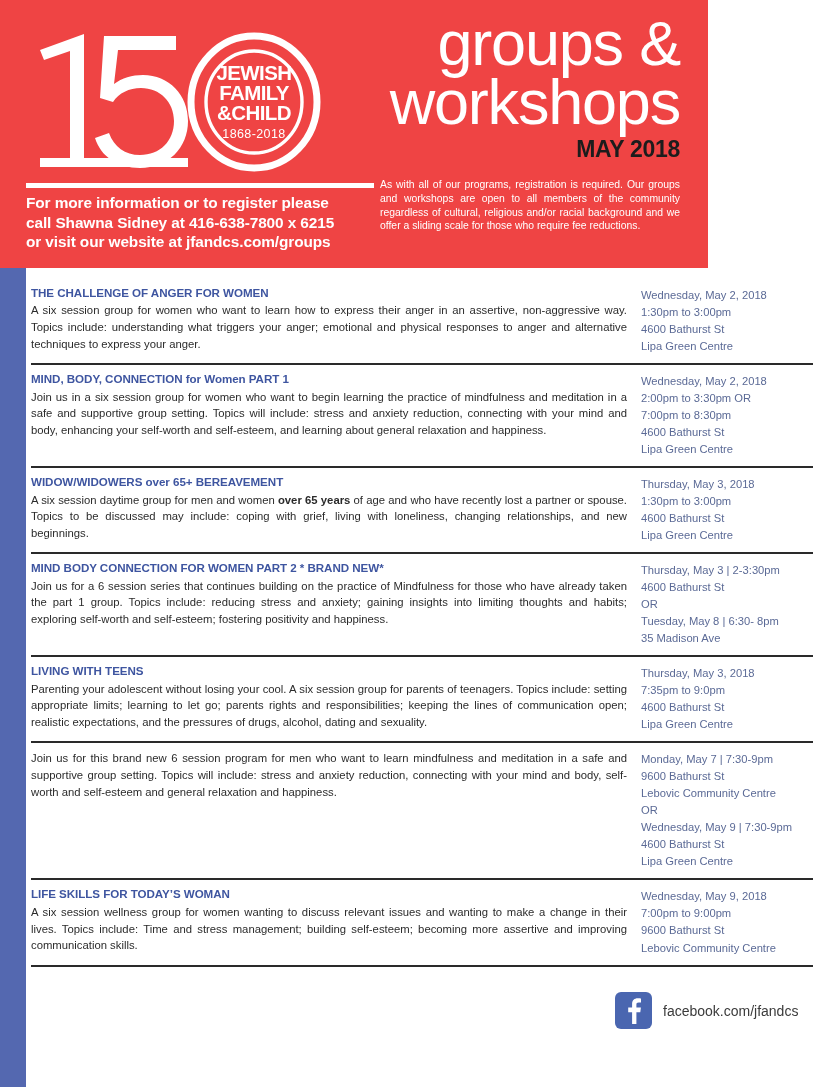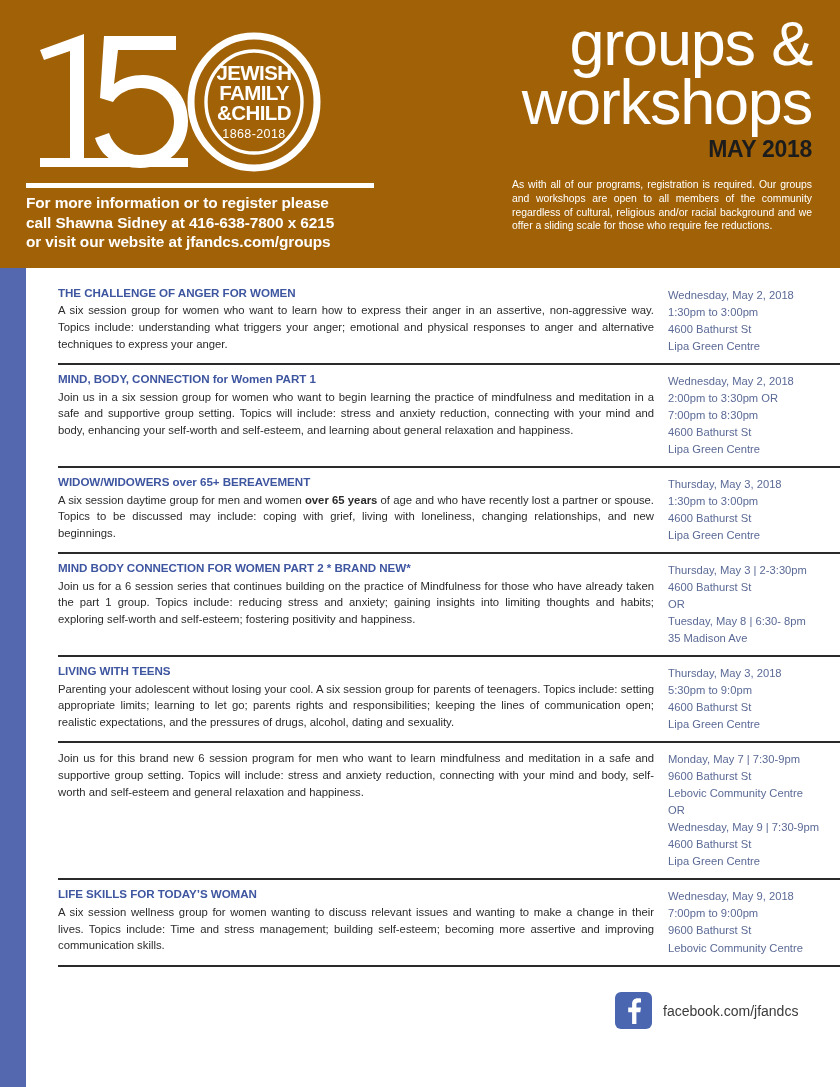--- a/index.html
+++ b/index.html
@@ -27,23 +27,23 @@
     left: 0; top: 0;
     width: 26px;
     height: 1087px;
     background: #5468b0;
   }
 
   
   .header {
     position: absolute;
     left: 0; top: 0;
-    width: 840px;
+    width: 708px;
     height: 268px;
-    background: #a16207;
+    background: #ef4444;
     color: #ffffff;
   }
 
   
   .logo-wrap {
     position: absolute;
     left: 26px;
     top: 18px;
     width: 330px;
     height: 160px;
@@ -109,21 +109,21 @@
     position: absolute;
     left: 26px;
     top: 268px;
     width: 814px;
     height: 819px;
     background: #ffffff;
   }
 
   .listing {
     position: absolute;
-    left: 32px;
+    left: 5px;
     top: 10px;
     width: 782px;
   }
 
   .event {
     display: flex;
     border-bottom: 2.2px solid #2a2a2a;
     padding: 7px 0 8px 0;
     align-items: flex-start;
   }
@@ -286,21 +286,21 @@
             <div>35 Madison Ave</div>
           </div>
         </div>
         <div class="event">
           <div class="event-main">
             <div class="event-title">LIVING WITH TEENS</div>
             <div class="event-desc">Parenting your adolescent without losing your cool. A six session group for parents of teenagers. Topics include: setting appropriate limits; learning to let go; parents rights and responsibilities; keeping the lines of communication open; realistic expectations, and the pressures of drugs, alcohol, dating and sexuality.</div>
           </div>
           <div class="event-when">
             <div>Thursday, May 3, 2018</div>
-            <div>5:30pm to 9:0pm</div>
+            <div>7:35pm to 9:0pm</div>
             <div>4600 Bathurst St</div>
             <div>Lipa Green Centre</div>
           </div>
         </div>
         <div class="event">
           <div class="event-main">
             <div class="event-desc">Join us for this brand new 6 session program for men who want to learn mindfulness and meditation in a safe and supportive  group setting. Topics will include: stress and anxiety reduction, connecting with your mind and body, self-worth and self-esteem and general relaxation and happiness.</div>
           </div>
           <div class="event-when">
             <div>Monday, May 7 | 7:30-9pm</div>

